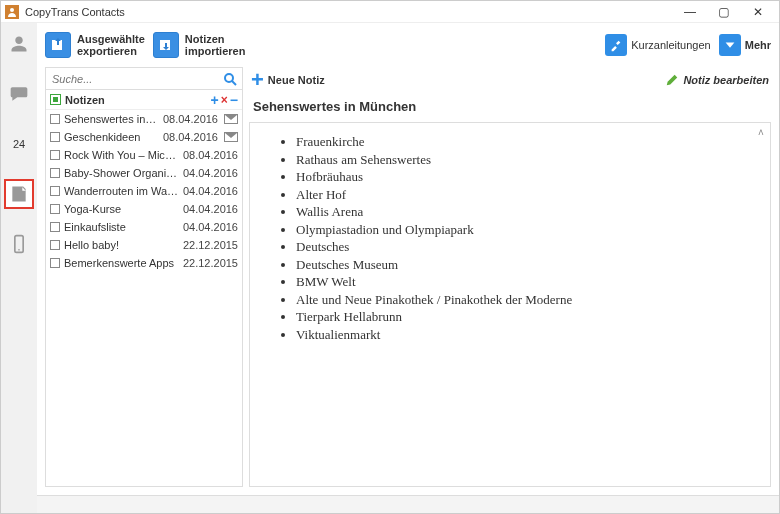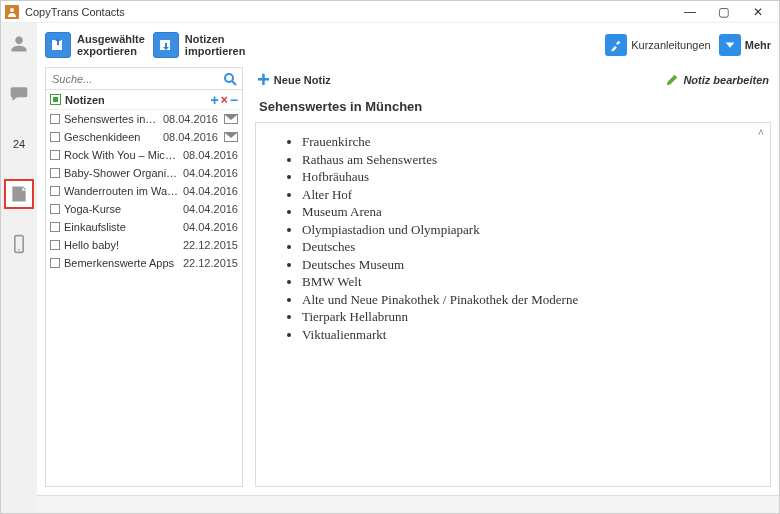--- a/index.html
+++ b/index.html
@@ -92,21 +92,21 @@
     width:22px;height:22px;background:#2f8ee6;border-radius:3px;
     display:flex;align-items:center;justify-content:center;
   }
   .right-icon svg{width:14px;height:14px;fill:#fff;}
 
   
   .work {
     flex:1;
     display:flex;
     padding: 0 8px 8px 8px;
-    gap: 12px;
+    gap: 6px;
     min-height:0;
   }
 
   
   .list-panel {
     width: 198px;
     display:flex; flex-direction:column;
     border: 1px solid #ddd;
     background:#fff;
     min-height:0;
@@ -400,21 +400,21 @@
           </div>
         </div>
         <div class="detail-title">Sehenswertes in München</div>
         <div class="detail-body">
           <span class="scroll-arrow">˄</span>
           <ul id="bullets">
               <li>Frauenkirche</li>
               <li>Rathaus am Sehenswertes</li>
               <li>Hofbräuhaus</li>
               <li>Alter Hof</li>
-              <li>Museum Arena</li>
+              <li>Wallis Arena</li>
               <li>Olympiastadion und Olympiapark</li>
               <li>Deutsches</li>
               <li>Deutsches Museum</li>
               <li>BMW Welt</li>
               <li>Alte und Neue Pinakothek / Pinakothek der Moderne</li>
               <li>Tierpark Hellabrunn</li>
               <li>Viktualienmarkt</li>
             </ul>
         </div>
       </div>

